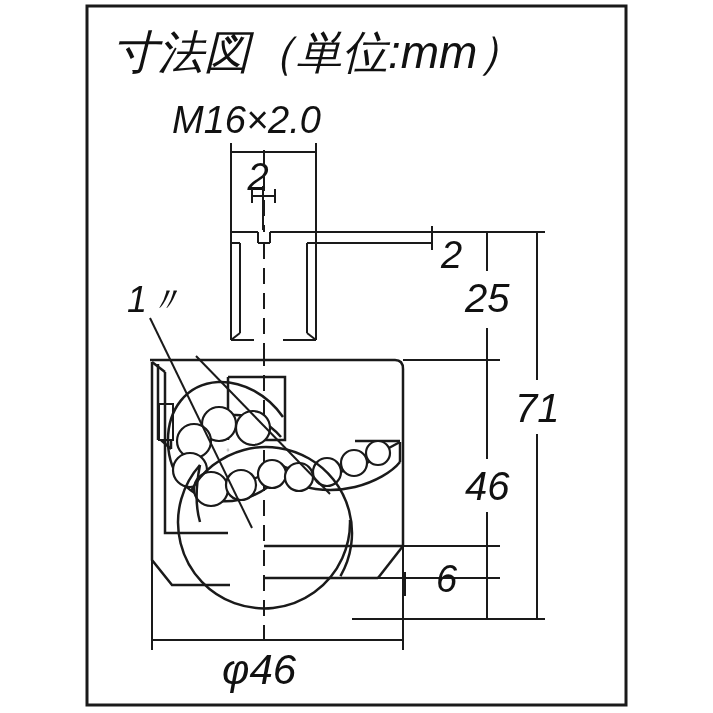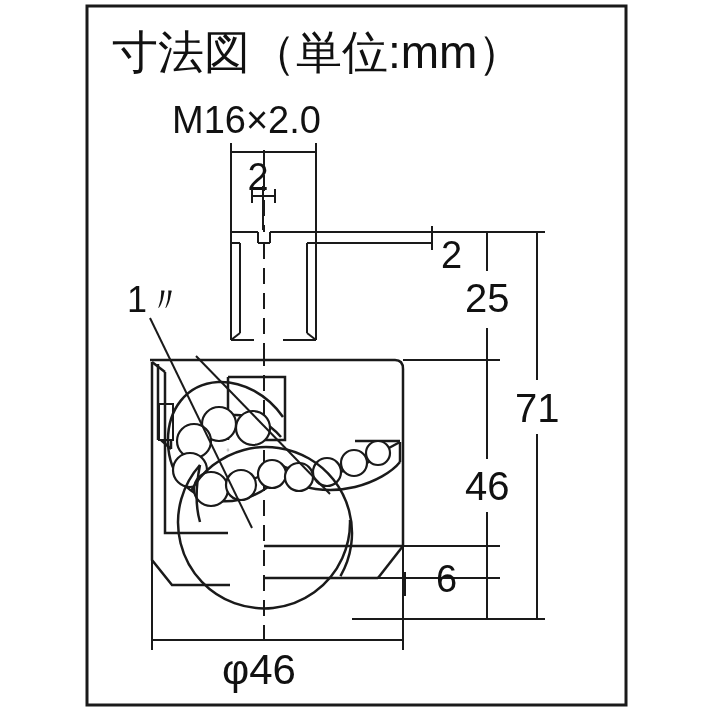--- a/index.html
+++ b/index.html
@@ -9,20 +9,21 @@
   }
   body {
     font-family: "Liberation Sans", sans-serif;
   }
   #stage {
     position: relative;
     width: 713px;
     height: 713px;
     background: #ffffff;
     overflow: hidden;
+    font-style: italic;
   }
   #drawing-svg {
     position: absolute;
     left: 0;
     top: 0;
     width: 713px;
     height: 713px;
   }
   .dim-text, .title-text, .note-text {
     font-family: "Liberation Sans", sans-serif;

